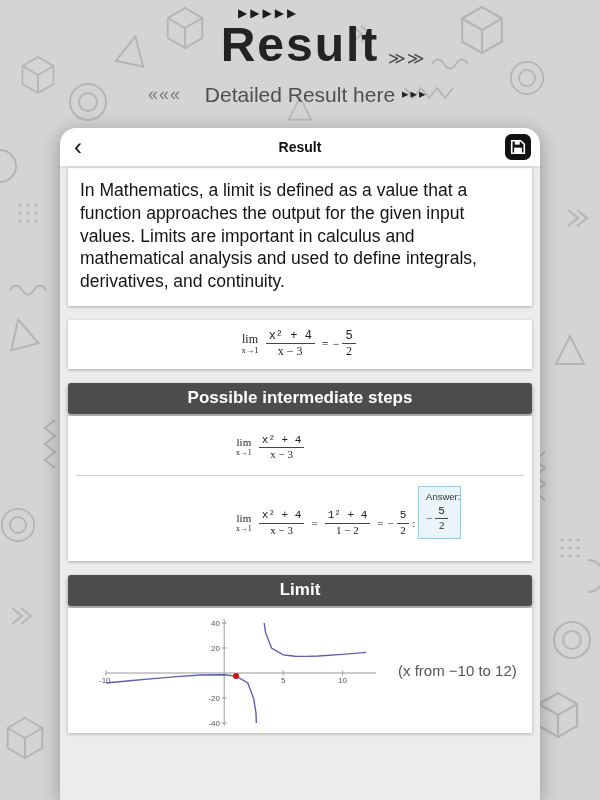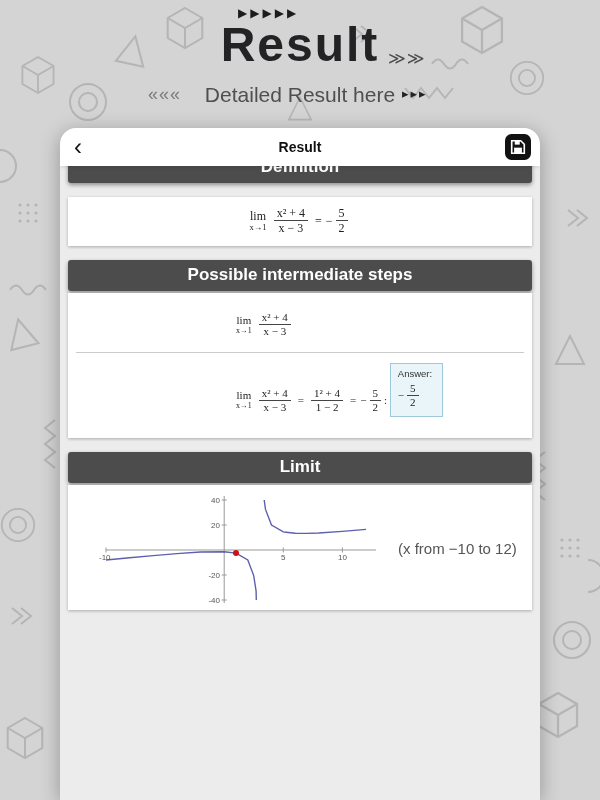--- a/index.html
+++ b/index.html
@@ -28,35 +28,35 @@
   .section-header{background:#4c4c4c;color:#fff;font-weight:bold;font-size:17px;
     text-align:center;padding:5px 0 6px;border-radius:3px;box-shadow:0 2px 4px rgba(0,0,0,.4);}
   .section:first-child .section-header{margin-top:-14px;}
   .section-body{background:#fff;box-shadow:0 1px 3px rgba(0,0,0,.28);margin-top:2px;}
   
   .def-body{padding:11px 12px 13px;font-size:17.5px;line-height:1.3;color:#141414;}
   
   .math{font-family:"Liberation Serif",serif;color:#222;}
   .mrow{display:inline-flex;align-items:center;line-height:1;}
   .frac{display:inline-flex;flex-direction:column;align-items:center;line-height:1.2;margin:0 3px;}
-  .fnum{border-bottom:1px solid #444;padding:0 3px;}
+  .fnum{border-bottom:1px solid #444;padding:0 3px;font-family:Liberation Mono, monospace;}
   .fden{padding:0 3px;text-align:right;}
   .limblk{display:inline-flex;flex-direction:column;align-items:center;margin-right:4px;line-height:1;}
   .limsub{font-size:0.72em;margin-top:1px;text-align:right;}
   .mop{margin:0 4px;}
   
   .limit-body{padding:9px 0 10px;display:flex;justify-content:center;font-size:12px;}
   
   .steps-body{padding:10px 0 14px;font-size:11px;}
   .steps-prompt{font-family:"Liberation Serif",serif;font-size:10.5px;color:#222;margin-left:168px;}
   .steps-expr{margin:8px 0 4px 168px;}
   .steps-hr{border:none;border-top:1px solid #ccc;margin:10px 8px;}
   .steps-eval{margin:4px 0 10px 168px;}
   .answer-box{display:inline-block;background:#eaf5fa;border:1px solid #9fc8da;
-    padding:4px 10px 6px 7px;}
+    padding:4px 0 6px 7px;}
   .answer-label{font-size:9.5px;color:#333;font-family:"Liberation Sans",sans-serif;margin-bottom:3px;}
   
   .plot-body{padding:5px 0 4px;display:flex;align-items:center;}
   .plot-svg{margin-left:28px;}
   .plot-caption{font-size:15px;color:#555;margin-left:12px;}
 </style>
 </head>
 <body>
 
 <svg class="bg-svg" width="600" height="800">
@@ -149,21 +149,21 @@
         <path d="M6.2 6.2 h8.3 l3.3 3.3 v8.3 h-11.6 z" fill="none" stroke="#fff" stroke-width="1.5"></path>
         <rect x="9" y="6.4" width="4.6" height="3.4" fill="#fff"></rect>
         <rect x="8.4" y="12.6" width="7.2" height="5" fill="#fff"></rect>
       </svg>
     </span>
   </div>
 
   <div class="card-content">
 
     <div class="section">
-      <div class="section-header">Definition</div>
+      <div class="section-body def-body">In Mathematics, a limit is defined as a value that a function approaches the output for the given input values. Limits are important in calculus and mathematical analysis and used to define integrals, derivatives, and continuity.</div>
     </div>
 
     <div class="section">
       <div class="section-body limit-body math">
         <span class="mrow">
           <span class="limblk">
             <span>lim</span>
             <span class="limsub">x→1</span>
           </span>
           <span class="frac">

